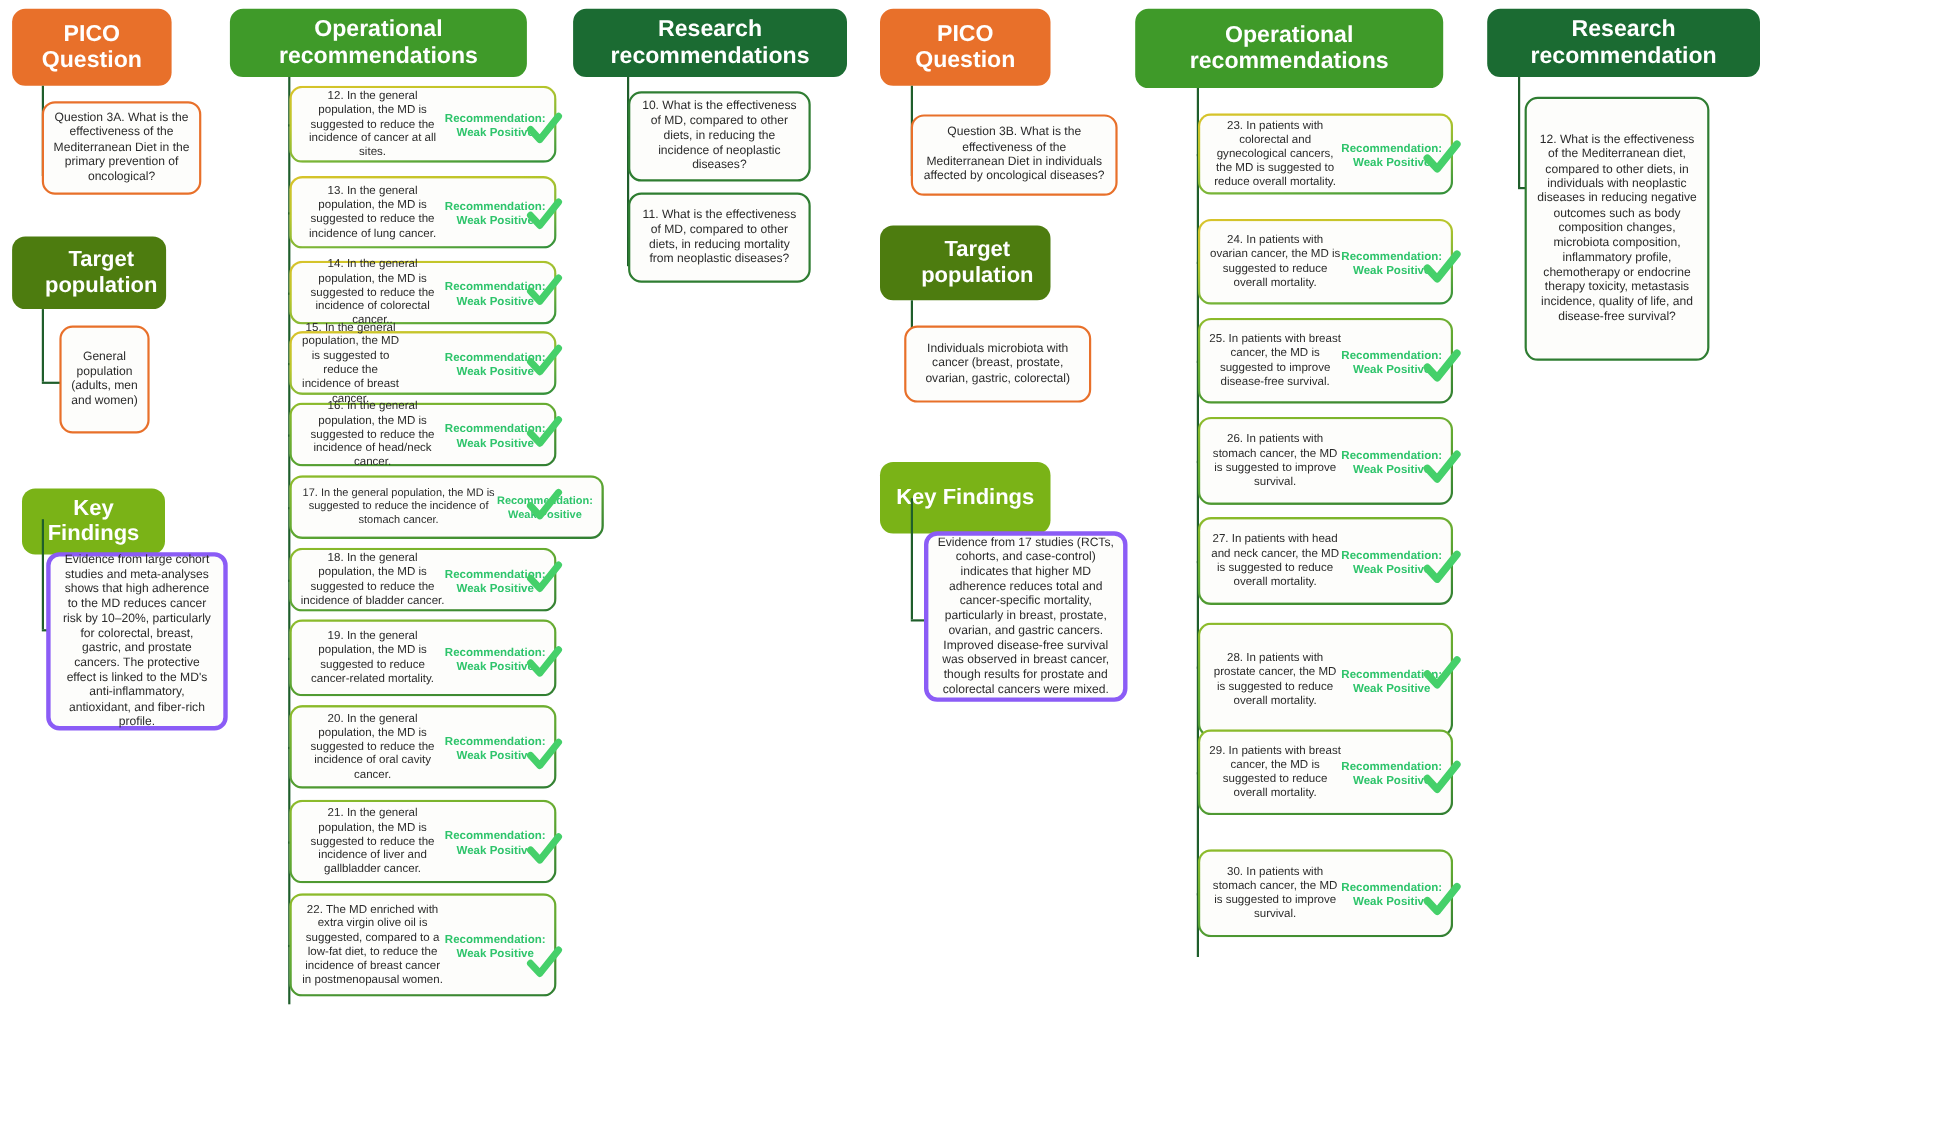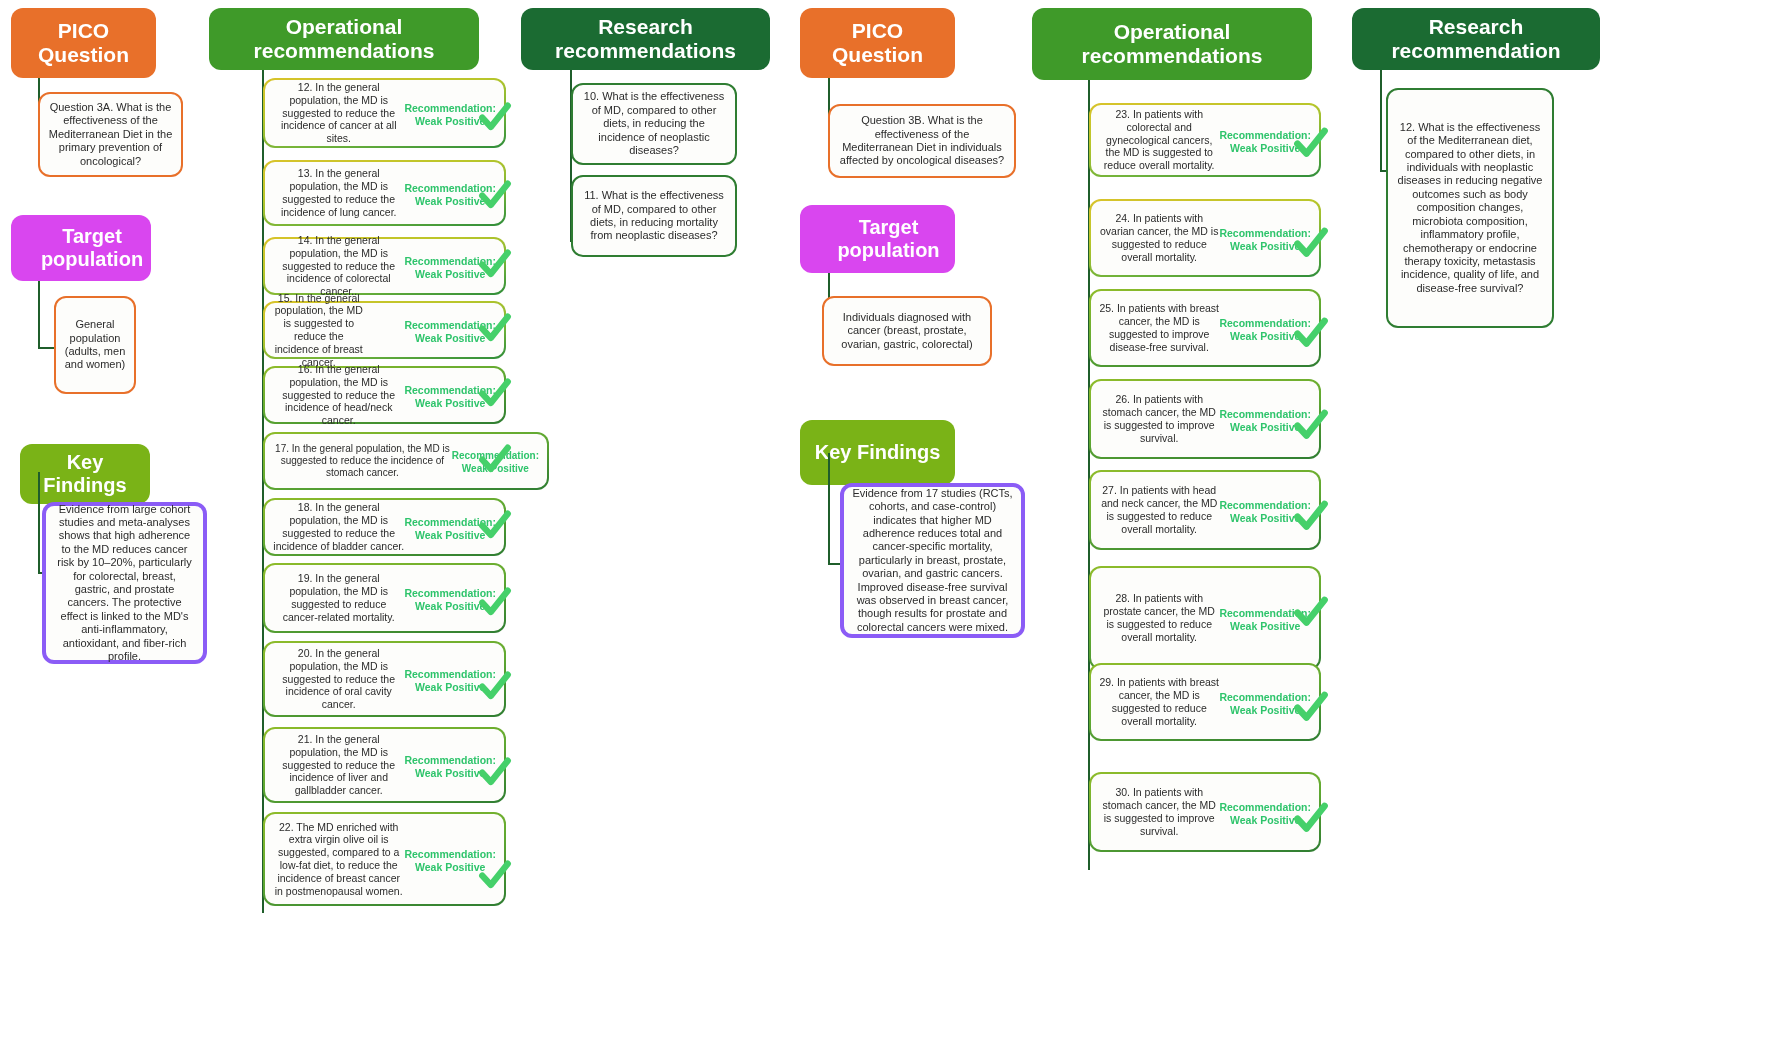--- a/index.html
+++ b/index.html
@@ -18,21 +18,21 @@
     border-radius:12px;
     color:#ffffff;
     font-weight:bold;
     display:flex;align-items:center;justify-content:center;
     text-align:center;
     line-height:1.15;
     box-sizing:border-box;
     padding:6px 10px;
   }
   .pill.orange{background:#e8702a;}
-  .pill.gold{background:#d946ef;padding-left:32px;}
+  .pill.gold{background:#4d7c0f;padding-left:32px;}
   .pill.olive{background:#7ab317;margin-top:32px;}
   .pill.green{background:#3f9a29;}
   .pill.dgreen{background:#1b6b32;}
 
   
   .box{
     position:absolute;
     background:#fdfdfb;
     border-radius:12px;
     box-sizing:border-box;
@@ -102,21 +102,21 @@
   <div class="vline" style="left:570px;top:70px;height:172px;"></div>
 
   <div class="pill orange" style="left:800px;top:8px;width:155px;height:70px;font-size:21px;">PICO<br>Question</div>
   <div class="vline" style="left:828px;top:78px;height:80px;"></div>
   <div class="hline" style="left:828px;top:158px;width:18px;"></div>
   <div class="box orangeb" style="left:828px;top:104px;width:188px;height:74px;font-size:11px;">Question 3B. What is the effectiveness of the Mediterranean Diet in individuals affected by oncological diseases?</div>
 
   <div class="pill gold" style="left:800px;top:205px;width:155px;height:68px;font-size:20px;">Target<br>population</div>
   <div class="vline" style="left:828px;top:273px;height:68px;"></div>
   <div class="hline" style="left:828px;top:341px;width:18px;"></div>
-  <div class="box orangeb" style="left:822px;top:296px;width:170px;height:70px;font-size:11px;">Individuals diagnosed with cancer (breast, prostate, ovarian, gastric, colorectal)</div>
+  <div class="box orangeb" style="left:822px;top:296px;width:170px;height:70px;font-size:11px;">Individuals microbiota with cancer (breast, prostate, ovarian, gastric, colorectal)</div>
 
   <div class="pill olive" style="left:800px;top:388px;width:155px;height:65px;font-size:20px;">Key Findings</div>
   <div class="vline" style="left:828px;top:453px;height:110px;"></div>
   <div class="hline" style="left:828px;top:563px;width:18px;"></div>
   <div class="box goldb" style="left:840px;top:483px;width:185px;height:155px;font-size:11px;">Evidence from 17 studies (RCTs, cohorts, and case-control) indicates that higher MD adherence reduces total and cancer-specific mortality, particularly in breast, prostate, ovarian, and gastric cancers. Improved disease-free survival was observed in breast cancer, though results for prostate and colorectal cancers were mixed.</div>
 
   <div class="pill green" style="left:1032px;top:8px;width:280px;height:72px;font-size:21px;">Operational<br>recommendations</div>
   <div class="vline" style="left:1088px;top:80px;height:790px;"></div>
 
   <div class="pill dgreen" style="left:1352px;top:8px;width:248px;height:62px;font-size:21px;">Research<br>recommendation</div>

